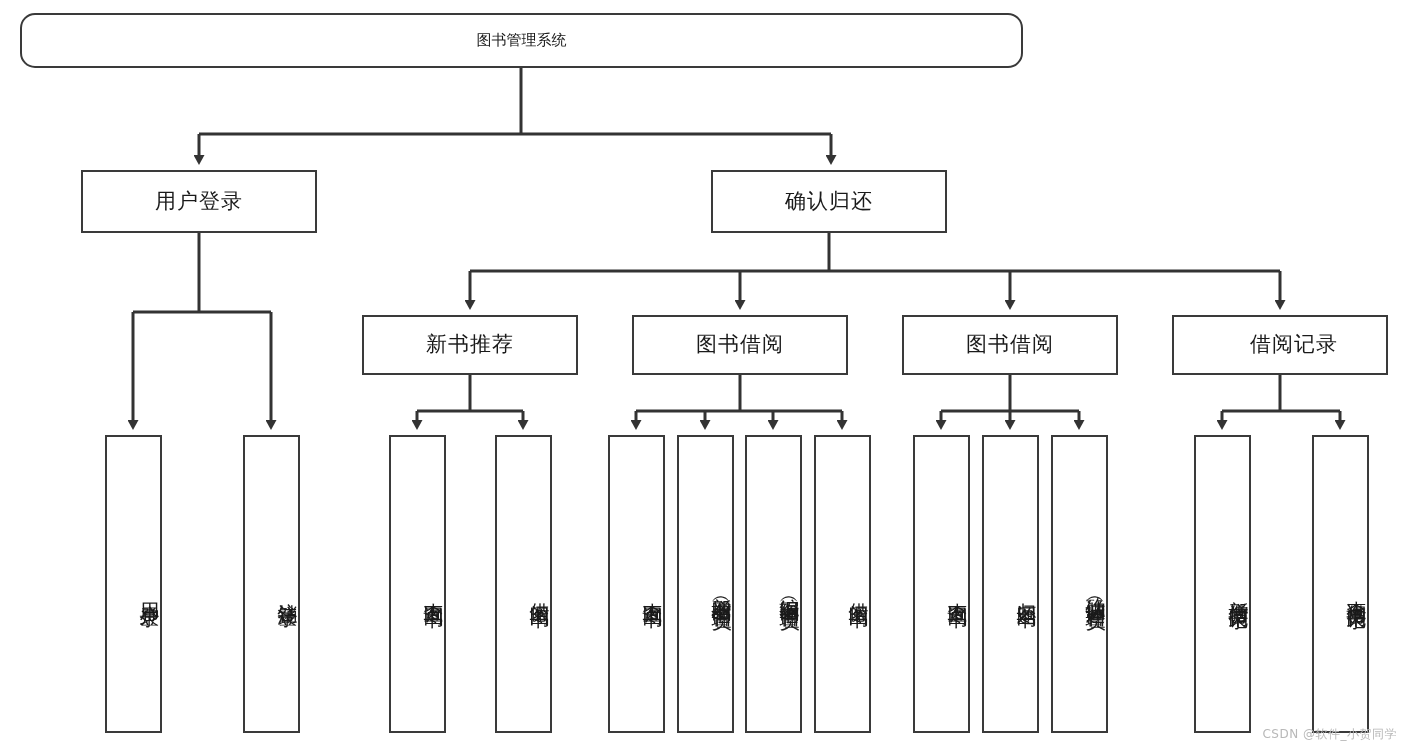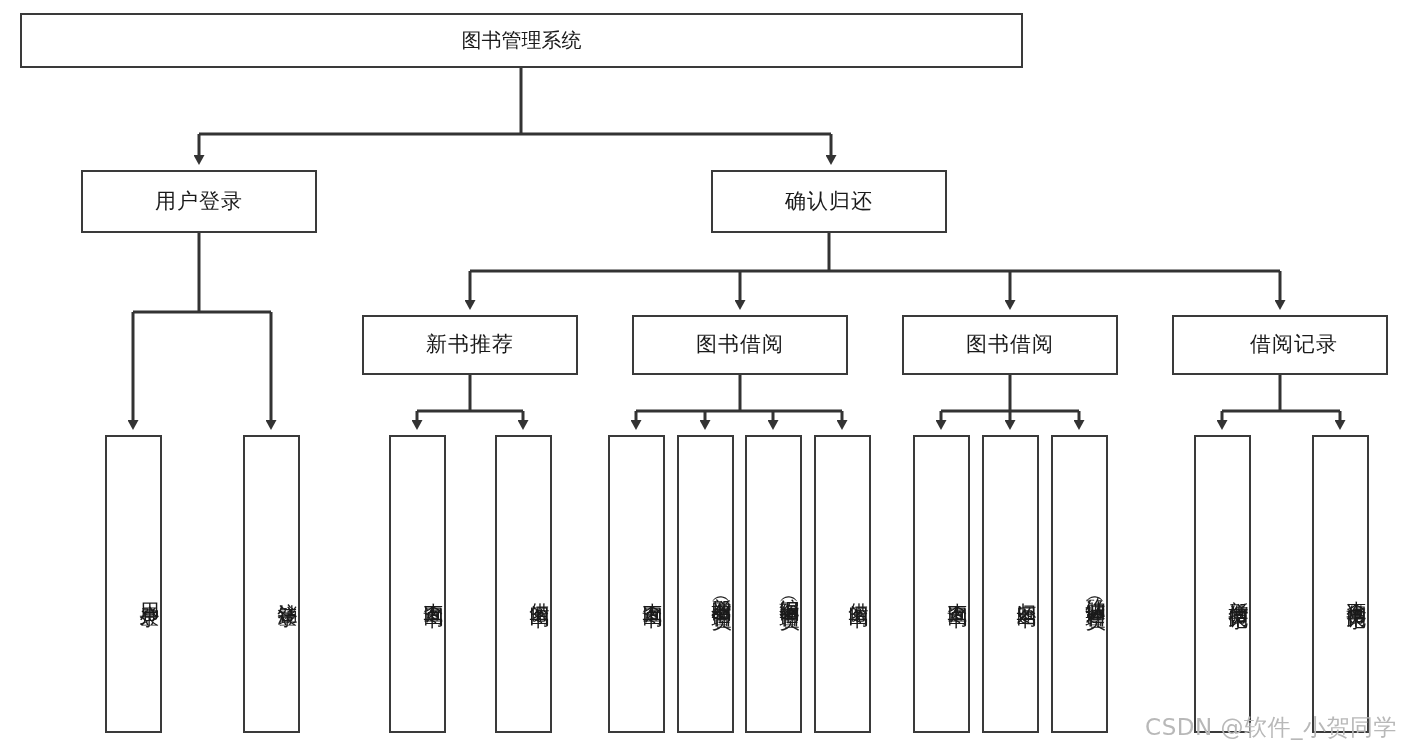--- a/index.html
+++ b/index.html
@@ -34,42 +34,43 @@
     justify-content: center;
     color: #1a1a1a;
     z-index: 2;
   }
   .node.h {
     font-size: 21px;
     letter-spacing: 1px;
     line-height: 1.2;
   }
   .node.root {
-    font-size: 20px;
+    font-size: 15px;
+    border-radius: 15px;
   }
   .node.v {
     font-size: 20px;
     writing-mode: vertical-rl;
     text-orientation: upright;
     letter-spacing: 2px;
     padding-top: 14px;
     align-items: flex-start;
     justify-content: center;
     line-height: 1.0;
   }
   .node.v .vtext {
     writing-mode: vertical-rl;
     text-orientation: upright;
     display: block;
   }
   .watermark {
     position: absolute;
     right: 8px;
     bottom: 4px;
-    font-size: 23px;
+    font-size: 12px;
     color: #b8b8b8;
     z-index: 3;
     white-space: nowrap;
     letter-spacing: 0.5px;
   }
 </style>
 </head>
 <body>
 
 <div id="canvas">

